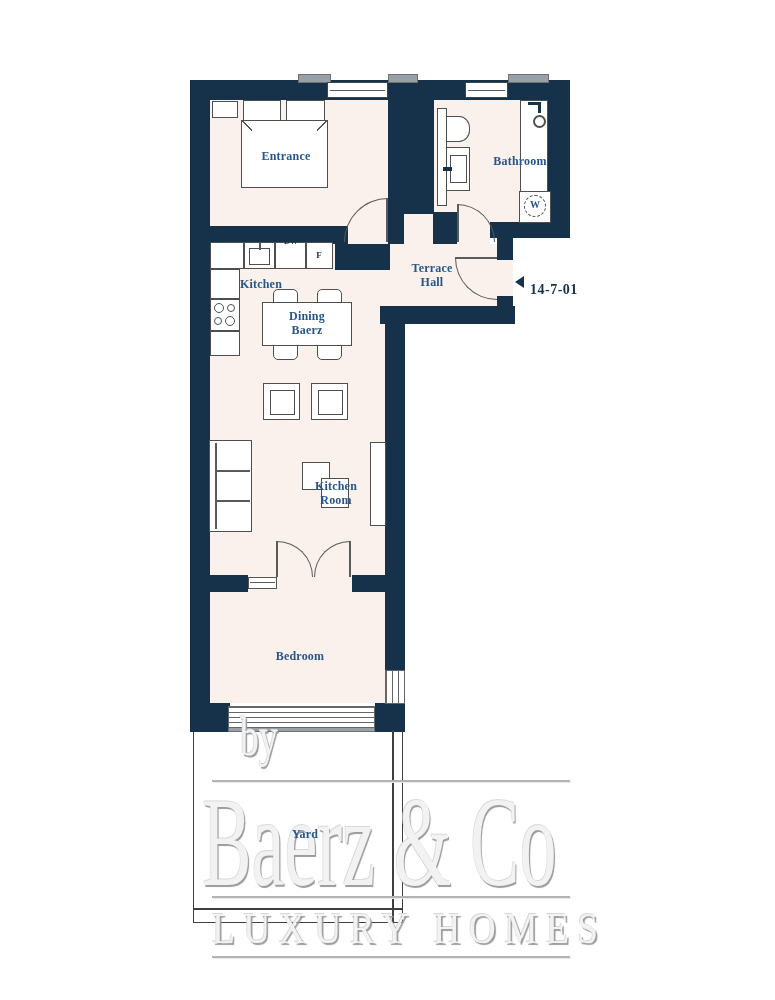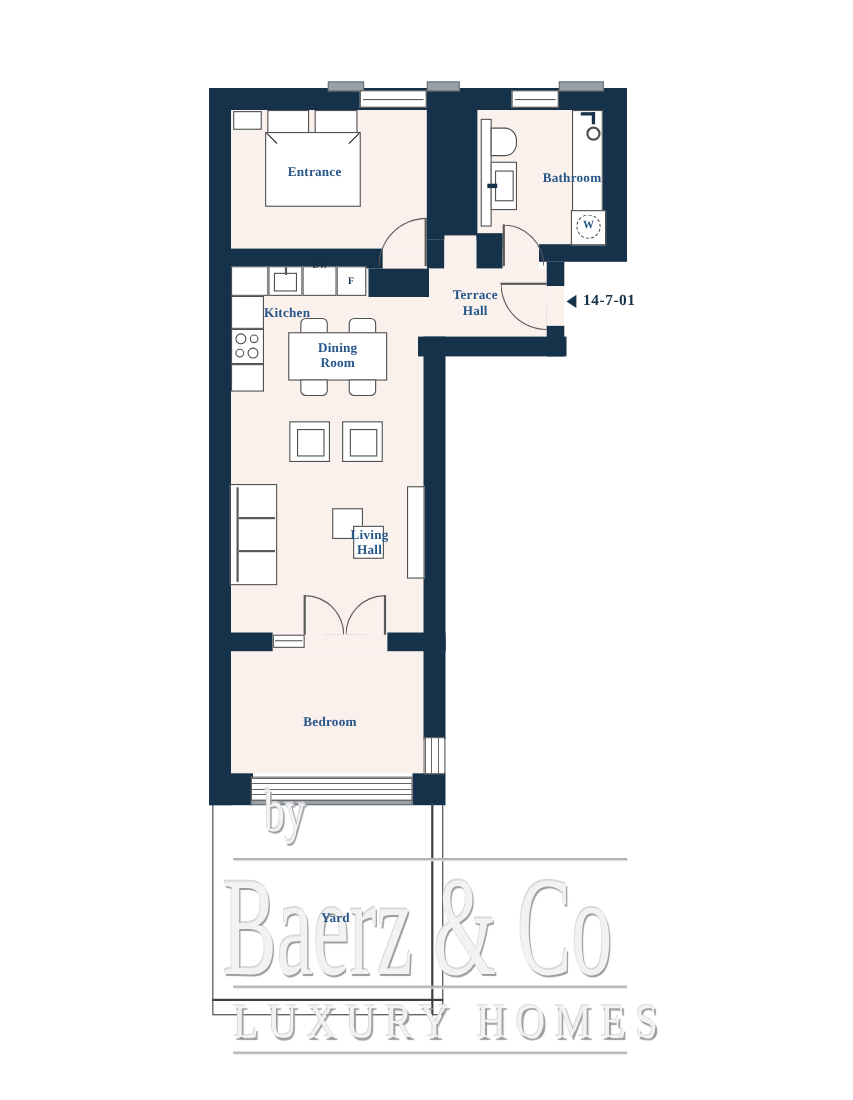--- a/index.html
+++ b/index.html
@@ -160,29 +160,29 @@
   <div class="steps-h" style="left:228px;top:706px;width:147px;height:22px;"></div>
   <div class="pier" style="left:228px;top:727px;width:147px;height:5px;"></div>
 
   <div style="position:absolute;left:193px;top:730px;width:210px;height:193px;border:1.5px solid #3f3f3f;box-sizing:border-box;background:#fff;z-index:1;"></div>
   <div class="yardline" style="left:392px;top:730px;width:1.5px;height:193px;"></div>
   <div class="yardline" style="left:193px;top:908px;width:210px;height:1.5px;"></div>
 
   <div class="room-label" style="left:250px;top:150px;width:72px;">Entrance</div>
   <div class="room-label" style="left:484px;top:155px;width:72px;">Bathroom</div>
   <div class="room-label" style="left:233px;top:278px;width:56px;">Kitchen</div>
-  <div class="room-label" style="left:282px;top:310px;width:50px;">Dining Room</div>
+  <div class="room-label" style="left:282px;top:310px;width:50px;">Dining Baerz</div>
   <div class="room-label" style="left:400px;top:262px;width:64px;">Terrace Hall</div>
-  <div class="room-label" style="left:313px;top:480px;width:46px;">Living Hall</div>
+  <div class="room-label" style="left:313px;top:480px;width:46px;">Kitchen Room</div>
   <div class="room-label" style="left:270px;top:650px;width:60px;">Bedroom</div>
   <div class="room-label zt" style="left:283px;top:828px;width:44px;">Yard</div>
 
   <div style="position:absolute;left:515px;top:266px;z-index:6;display:flex;align-items:center;">
     <span style="display:inline-block;width:0;height:0;border-top:6px solid transparent;border-bottom:6px solid transparent;border-right:9px solid var(--wall);"></span>
-    <span style="margin-left:6px;color:var(--wall);font-weight:bold;font-size:14px;letter-spacing:.5px;">14-7-01</span>
+    <span style="margin-left:6px;color:var(--wall);font-weight:bold;font-size:14px;letter-spacing:.5px;margin-top:16px;">14-7-01</span>
   </div>
 
   <div class="wm" style="left:240px;top:710px;font-size:54px;transform:scale(0.7,1);transform-origin:left top;">by</div>
   <div class="wmline" style="left:212px;top:780px;width:358px;"></div>
   <div class="wm" style="left:202px;top:778px;font-size:128px;transform:scale(0.58,1);transform-origin:left top;">Baerz &amp; Co</div>
   <div class="wmline" style="left:212px;top:896px;width:358px;"></div>
   <div class="wm" style="left:212px;top:907px;font-size:44px;letter-spacing:10px;transform:scale(0.85,1);transform-origin:left top;">LUXURY HOMES</div>
   <div class="wmline" style="left:212px;top:956px;width:358px;"></div>
 
 </div>

